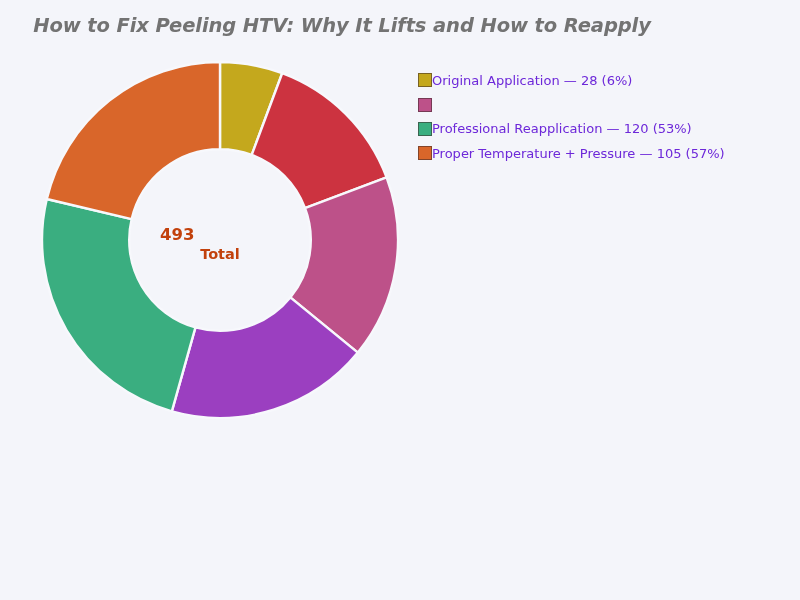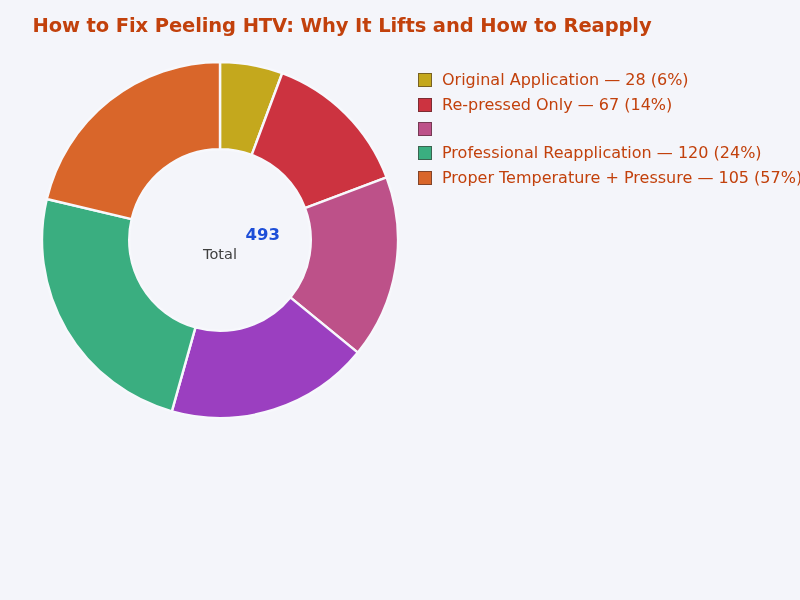--- a/index.html
+++ b/index.html
@@ -21,23 +21,24 @@
     height: 600px;
   }
   #chart-title {
     position: absolute;
     left: 0;
     top: 14px;
     width: 684px;
     text-align: center;
     font-size: 19.5px;
     font-weight: bold;
-    color: #c2410c;
+    color: #737373;
     letter-spacing: -0.1px;
     white-space: nowrap;
+    font-style: italic;
   }
   #donut-wrap {
     position: absolute;
     left: 40px;
     top: 60px;
     width: 360px;
     height: 360px;
   }
   #donut-svg {
     display: block;
@@ -48,57 +49,56 @@
   .donut-slice {
     stroke: #f7f8fc;
     stroke-width: 2.4;
     stroke-linejoin: round;
   }
   #center-total-value {
     position: absolute;
     left: 120px;
     top: 165px;
     width: 120px;
-    text-align: right;
+    text-align: left;
     font-size: 16.5px;
     font-weight: bold;
-    color: #1d4ed8;
+    color: #c2410c;
   }
   #center-total-label {
     position: absolute;
     left: 120px;
     top: 186px;
     width: 120px;
     text-align: center;
     font-size: 14.5px;
-    font-weight: normal;
-    color: #404040;
+    font-weight: bold;
+    color: #c2410c;
   }
   #legend {
     position: absolute;
     left: 418px;
     top: 68px;
     width: 370px;
   }
   .legend-row {
     display: flex;
     align-items: center;
     height: 24.4px;
   }
   .legend-swatch {
     width: 14px;
     height: 14px;
     flex: 0 0 14px;
     border: 1px solid rgba(60, 40, 40, 0.55);
     box-sizing: border-box;
   }
   .legend-label {
-    margin-left: 10px;
-    font-size: 16px;
-    color: #c2410c;
+    font-size: 13px;
+    color: #6d28d9;
     white-space: nowrap;
     line-height: 1;
   }
 </style>
 </head>
 <body>
 
 <div id="stage">
 
   <div id="chart-title">How to Fix Peeling HTV: Why It Lifts and How to Reapply</div>
@@ -117,29 +117,25 @@
     <div id="center-total-value">493</div>
     <div id="center-total-label">Total</div>
   </div>
 
   <div id="legend">
       <div class="legend-row">
         <span class="legend-swatch" style="background: rgb(196, 168, 29);"></span>
         <span class="legend-label">Original Application — 28 (6%)</span>
       </div>
       <div class="legend-row">
-        <span class="legend-swatch" style="background: rgb(204, 51, 64);"></span>
-        <span class="legend-label">Re-pressed Only — 67 (14%)</span>
-      </div>
-      <div class="legend-row">
         <span class="legend-swatch" style="background: rgb(189, 81, 137);"></span>
       </div>
       <div class="legend-row">
         <span class="legend-swatch" style="background: rgb(58, 174, 128);"></span>
-        <span class="legend-label">Professional Reapplication — 120 (24%)</span>
+        <span class="legend-label">Professional Reapplication — 120 (53%)</span>
       </div>
       <div class="legend-row">
         <span class="legend-swatch" style="background: rgb(217, 102, 42);"></span>
         <span class="legend-label">Proper Temperature + Pressure — 105 (57%)</span>
       </div>
     </div>
 
 </div>
 
 </body></html>

